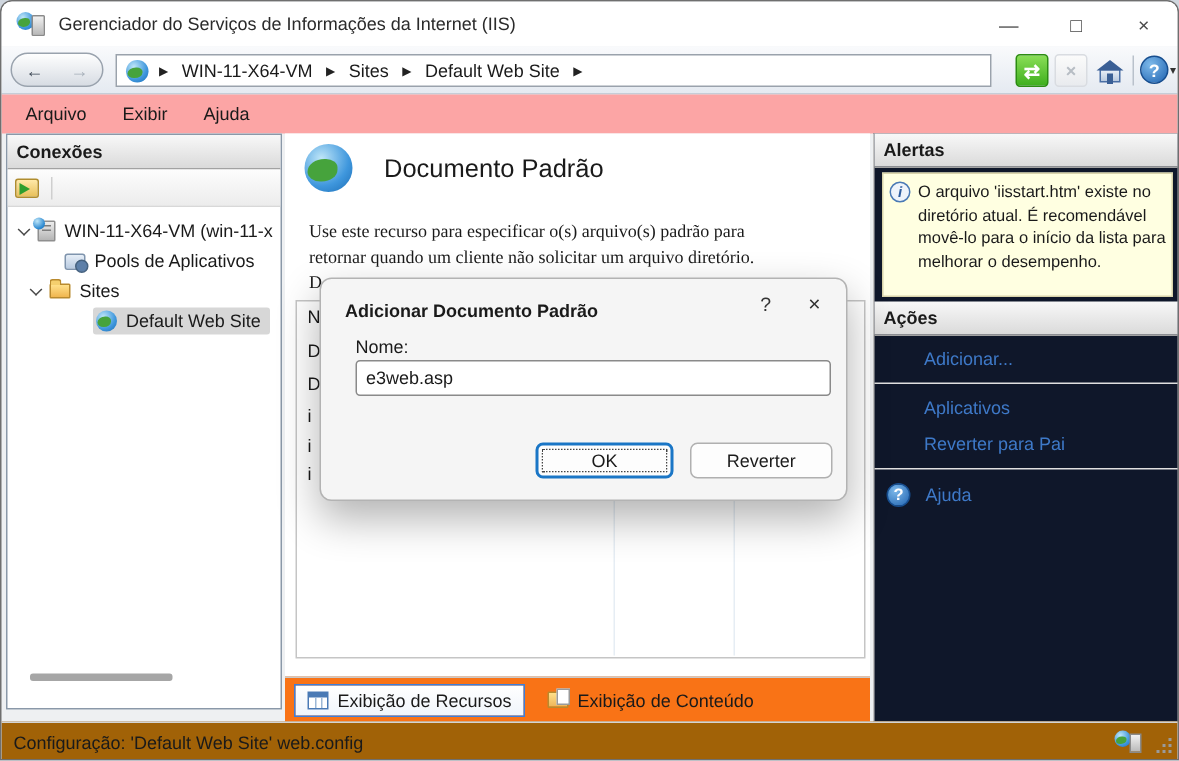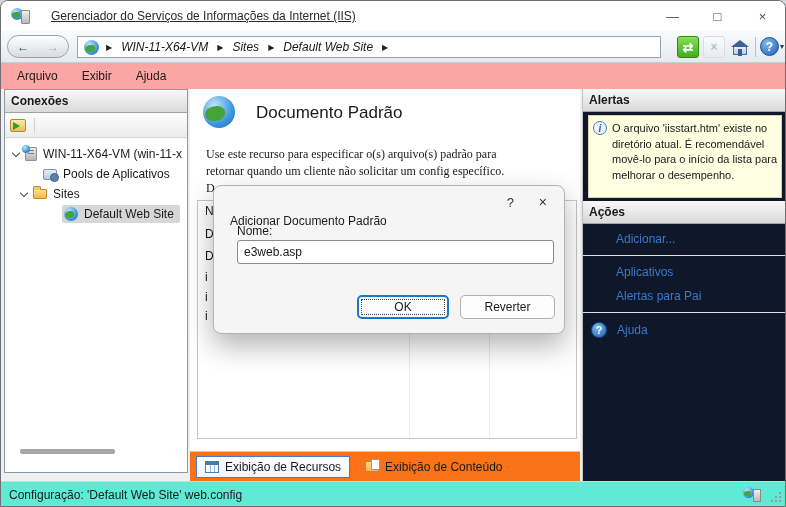--- a/index.html
+++ b/index.html
@@ -8,32 +8,32 @@
     position:relative;width:786px;height:507px;overflow:hidden;
     background:#eef0f2;border:1px solid #6f6f6f;border-radius:8px 8px 0 0;
     font-family:"Liberation Sans",sans-serif;font-size:12px;color:#1a1a1a;
   }
   
   .titlebar{position:absolute;left:0;top:0;right:0;height:30px;background:#fff;display:flex;align-items:center;padding-left:10px;}
   .app-icon{position:relative;width:19px;height:17px;flex:0 0 auto;}
   .app-icon .srv{position:absolute;right:0;top:2px;width:9px;height:14px;background:linear-gradient(#f1f1f1,#b9b9b9);border:1px solid #8a8a8a;border-radius:1px;}
   .app-icon .glb{position:absolute;left:0;top:0;width:12px;height:12px;border-radius:50%;background:radial-gradient(circle at 35% 30%,#bfe6f8,#3f97dd 60%,#1b6cb4);overflow:hidden;}
   .app-icon .glb::after{content:"";position:absolute;left:1px;top:4px;width:8px;height:6px;background:#46a33c;border-radius:60% 40% 55% 45%;}
-  .title-text{margin-left:21px;color:#2b2b2b;text-decoration:underline;}
+  .title-text{margin-left:9px;color:#2b2b2b;}
   .caption-btns{position:absolute;right:0;top:0;height:30px;display:flex;}
   .cap{width:45px;height:30px;display:flex;align-items:center;justify-content:center;color:#4a4a4a;font-size:13px;}
   
   .toolbar{position:absolute;left:0;top:30px;right:0;height:32px;background:linear-gradient(#f9fafc,#e5eaf1);border-bottom:1px solid #c6cdd7;}
   .navpill{position:absolute;left:6px;top:4px;width:62px;height:23px;border:1px solid #99a2ad;border-radius:12px;background:linear-gradient(#fefefe,#d7dce3);display:flex;align-items:center;justify-content:space-around;font-weight:bold;}
   .back-g{color:#3c4754;} .fwd-g{color:#a7b0ba;}
   .addressbar{position:absolute;left:76px;top:5px;width:584px;height:22px;background:#fff;border:1px solid #9aa2ac;display:flex;align-items:center;padding:0 6px;gap:7px;}
   .globe{width:15px;height:15px;border-radius:50%;background:radial-gradient(circle at 35% 30%,#bfe6f8,#3f97dd 60%,#1b6cb4);position:relative;overflow:hidden;flex:0 0 auto;}
   .globe::after{content:"";position:absolute;left:1px;top:5px;width:10px;height:7px;background:#46a33c;border-radius:60% 40% 55% 45%;}
   .crumb-sep{font-size:8px;color:#222;}
-  .crumb{padding:0 2px;white-space:nowrap;font-style:italic;}
+  .crumb{padding:0 2px;white-space:nowrap;}
   .tool-ico{position:absolute;top:5px;width:22px;height:22px;display:flex;align-items:center;justify-content:center;border-radius:3px;}
   .refresh{left:676px;background:linear-gradient(#8ade57,#3faf1e);border:1px solid #2c8c12;color:#fff;font-weight:bold;font-size:13px;}
   .stop{left:702px;color:#b7bdc4;font-weight:bold;border:1px solid #d9dce1;background:linear-gradient(#fbfbfb,#e9ebee);}
   .home{left:728px;}
   .house{position:relative;width:14px;height:9px;background:linear-gradient(#e8eef6,#b8c9de);border:1px solid #4a6fa5;margin-top:6px;}
   .house::before{content:"";position:absolute;left:-3px;top:-7px;border-left:9px solid transparent;border-right:9px solid transparent;border-bottom:7px solid #3a5f95;}
   .house::after{content:"";position:absolute;left:4px;top:2px;width:4px;height:7px;background:#3a5f95;}
   .sep-v{position:absolute;left:754px;top:6px;width:1px;height:20px;background:#b9c1cb;}
   .help-circle{position:absolute;left:759px;top:6px;width:19px;height:19px;border-radius:50%;background:radial-gradient(circle at 35% 30%,#7db9ea,#1f62b0);border:1px solid #174e8f;color:#fff;font-weight:bold;display:flex;align-items:center;justify-content:center;}
   .caret{position:absolute;left:779px;top:11px;font-size:8px;color:#333;}
@@ -86,29 +86,29 @@
   .alertbox{position:absolute;left:5px;top:26px;width:194px;height:83px;background:#ffffe1;border:1px solid #d8d3ab;padding:5px 3px 4px 4px;display:flex;gap:5px;}
   .ico-info{flex:0 0 auto;width:14px;height:14px;border-radius:50%;border:1px solid #4a7ab5;background:#eef4fb;color:#2f5fa0;font-size:10px;font-weight:bold;font-style:italic;display:flex;align-items:center;justify-content:center;}
   .alert-text{font-size:11px;line-height:15.5px;}
   .actions-head{position:absolute;left:0;top:112px;right:0;}
   .action-links{position:absolute;left:0;top:138px;right:0;}
   .alink{color:#3e79c8;padding:5px 0 5px 33px;}
   .adiv{height:1px;background:#e0e0e0;margin:4px 0;}
   .help-row{display:flex;align-items:center;gap:10px;padding:5px 0 5px 8px;color:#3e79c8;}
   .ico-q{width:16px;height:16px;border-radius:50%;background:radial-gradient(circle at 35% 30%,#7db9ea,#1f62b0);border:1px solid #174e8f;color:#fff;font-size:11px;font-weight:bold;display:flex;align-items:center;justify-content:center;flex:0 0 auto;}
   
-  .statusbar{position:absolute;left:0;top:480px;right:0;height:27px;background:#5eead4;border-top:1px solid #d4d4d4;display:flex;align-items:center;padding:0 8px;}
+  .statusbar{position:absolute;left:0;top:480px;right:0;height:27px;background:#a16207;border-top:1px solid #d4d4d4;display:flex;align-items:center;padding:0 8px;}
   .mini-iis{position:absolute;right:24px;top:486px;width:18px;height:16px;}
   .mini-iis .srv{position:absolute;right:0;top:2px;width:8px;height:13px;background:linear-gradient(#f1f1f1,#b9b9b9);border:1px solid #8a8a8a;}
   .mini-iis .glb{position:absolute;left:0;top:0;width:11px;height:11px;border-radius:50%;background:radial-gradient(circle at 35% 30%,#bfe6f8,#3f97dd 60%,#1b6cb4);}
   .mini-iis .glb::after{content:"";position:absolute;left:1px;top:4px;width:7px;height:5px;background:#46a33c;border-radius:60% 40% 55% 45%;}
   .grip{position:absolute;right:4px;bottom:4px;width:2px;height:2px;background:#9a9a9a;box-shadow:-4px 0 #9a9a9a,-8px 0 #9a9a9a,0 -4px #9a9a9a,-4px -4px #9a9a9a,0 -8px #9a9a9a;}
   
   .dialog{position:absolute;left:212px;top:184px;width:352px;height:149px;background:#f5f5f5;border:1px solid #b3b3b3;border-radius:8px;box-shadow:0 12px 28px rgba(0,0,0,.30);z-index:10;}
-  .dlg-title{position:absolute;left:16px;top:28px;}
+  .dlg-title{position:absolute;left:16px;top:14px;font-weight:bold;}
   .dlg-help{position:absolute;right:50px;top:9px;color:#333;font-size:13px;}
   .dlg-close{position:absolute;right:17px;top:8px;color:#333;font-size:14px;}
   .dlg-label{position:absolute;left:23px;top:38px;}
   .dlg-input{position:absolute;left:23px;top:54px;width:317px;height:24px;background:#fff;border:1px solid #8a8a8a;border-radius:3px;padding:0 6px;font:12px "Liberation Sans",sans-serif;color:#1a1a1a;}
   .btn{position:absolute;top:109px;height:24px;border-radius:5px;font:12px "Liberation Sans",sans-serif;color:#1a1a1a;background:#fdfdfd;}
   .btn-ok{left:143px;width:92px;border:2px solid #1a76c6;outline:1px dotted #444;outline-offset:-5px;}
   .btn-cancel{left:246px;width:95px;border:1px solid #b0b0b0;}
 </style>
 </head>
 <body>
@@ -188,21 +188,21 @@
       </div>
     </div>
     <div class="hscroll-thumb"></div>
   </div>
 
   <div class="mainpanel">
     <div class="feat-globe"></div>
     <div class="feat-title">Documento Padrão</div>
     <div class="feat-desc">
       <span>Use este recurso para especificar o(s) arquivo(s) padrão para</span>
-      <span>retornar quando um cliente não solicitar um config específico.</span>
+      <span>retornar quando um cliente não solicitar um arquivo diretório.</span>
       <span>D</span>
     </div>
     <div class="listbox">
       <div class="col-line" style="left:211px"></div>
       <div class="col-line" style="left:291px"></div>
       <div class="frag" style="top:3px">N</div>
       <div class="frag" style="top:26px">D</div>
       <div class="frag" style="top:48px">D</div>
       <div class="frag" style="top:69px">i</div>
       <div class="frag" style="top:89px">i</div>
@@ -225,21 +225,21 @@
     <div class="panel-head">Alertas</div>
     <div class="alertbox">
       <span class="ico-info">i</span>
       <span class="alert-text">O arquivo 'iisstart.htm' existe no diretório atual. É recomendável movê-lo para o início da lista para melhorar o desempenho.</span>
     </div>
     <div class="panel-head actions-head">Ações</div>
     <div class="action-links">
       <div class="alink">Adicionar...</div>
       <div class="adiv"></div>
       <div class="alink">Aplicativos</div>
-      <div class="alink">Alertas para Pai</div>
+      <div class="alink">Reverter para Pai</div>
       <div class="adiv"></div>
       <div class="help-row">
         <span class="ico-q">?</span>
         <span>Ajuda</span>
       </div>
     </div>
   </div>
 
   <div class="statusbar">
     <span>Configuração: 'Default Web Site' web.config</span>

